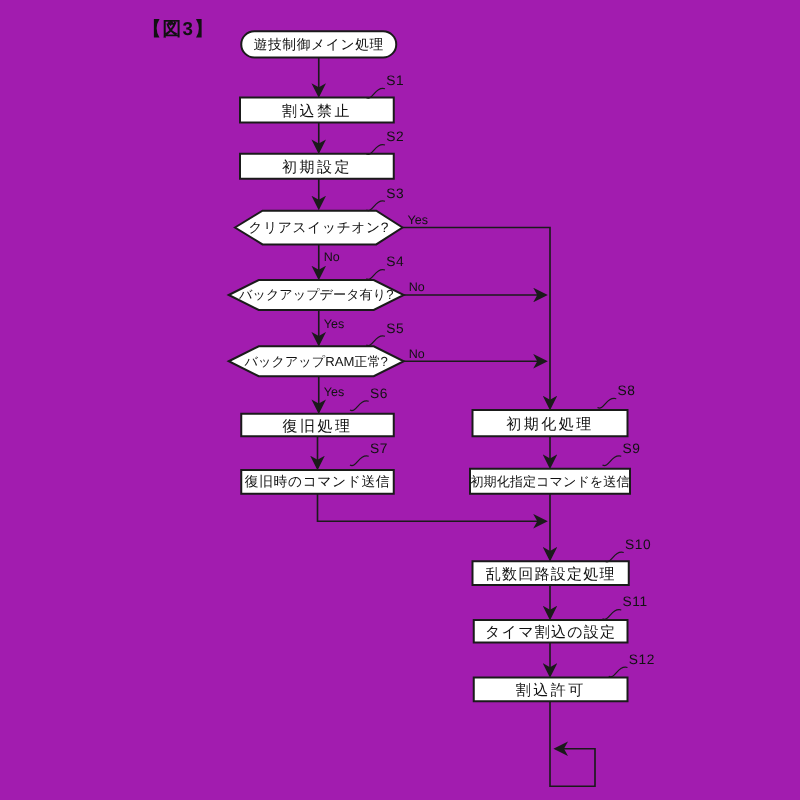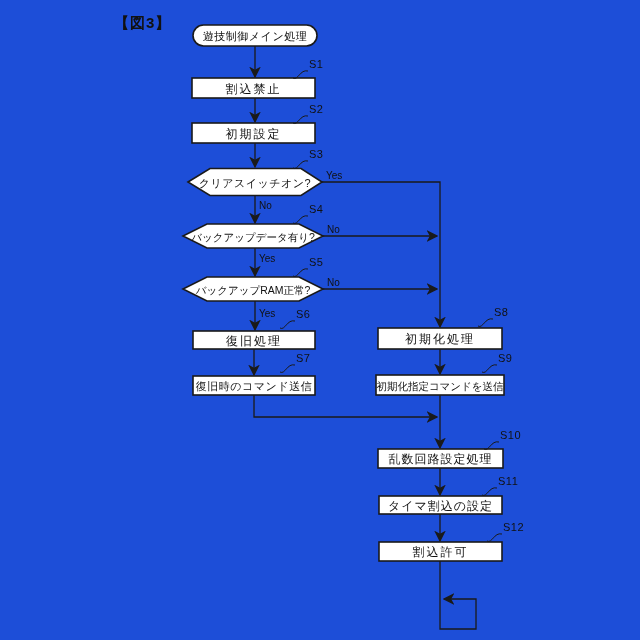--- a/index.html
+++ b/index.html
@@ -5,21 +5,21 @@
   html, body {
     margin: 0;
     padding: 0;
     background: #ffffff;
     font-family: "Liberation Sans", sans-serif;
   }
   .page {
     position: relative;
     width: 640px;
     height: 640px;
-    background: #1d4ed8;
+    background: #a21caf;
     overflow: hidden;
   }
   svg { display: block; }
   svg text {
     fill: #111111;
     font-family: "Liberation Sans", sans-serif;
   }
   .fig-title {
     font-size: 15px;
     font-weight: bold;

